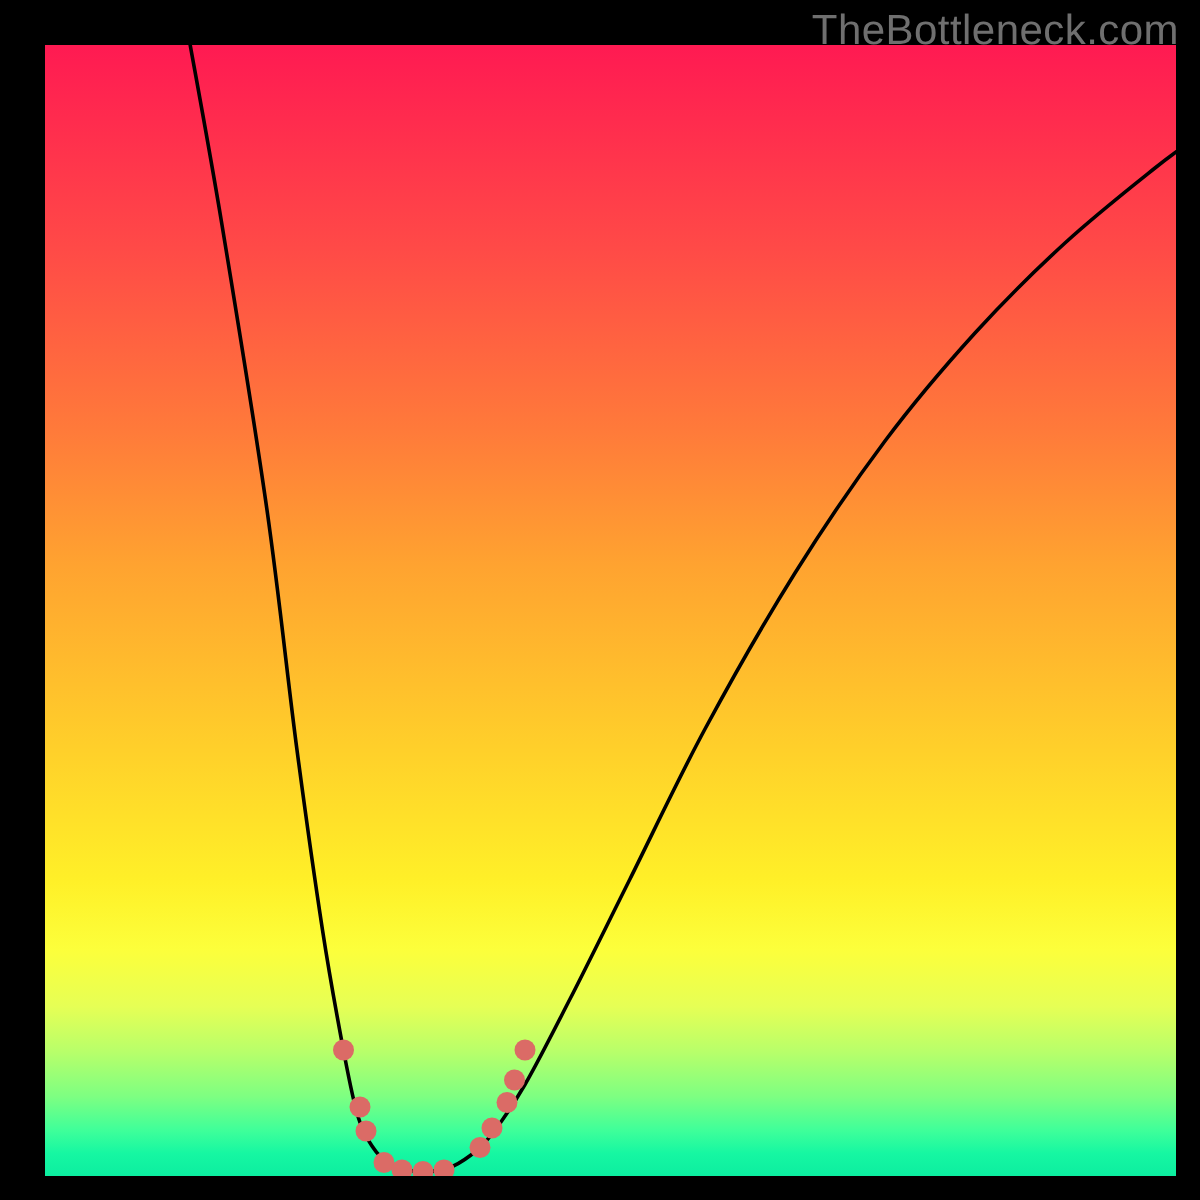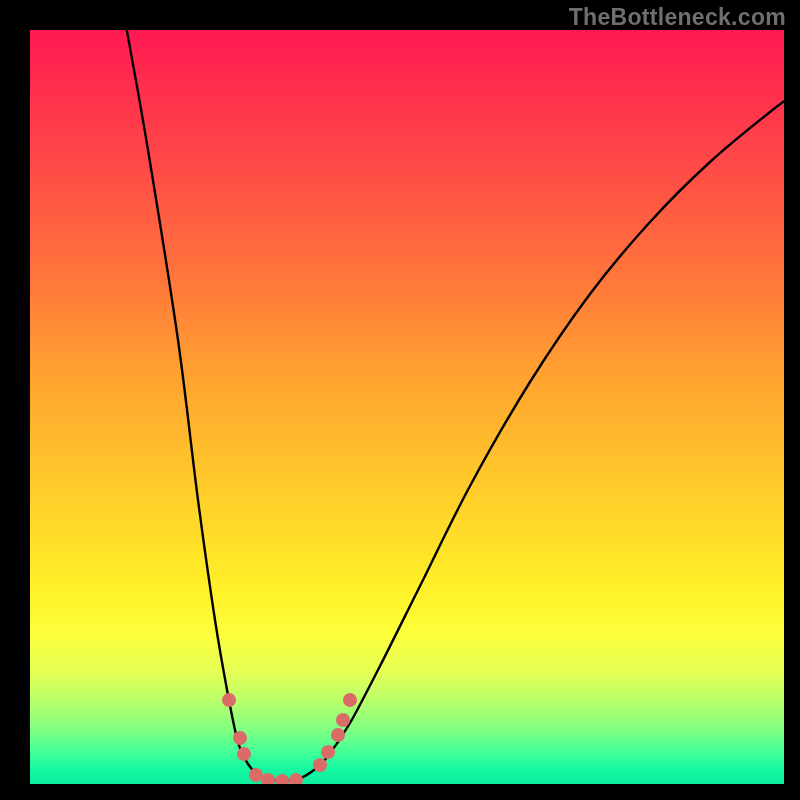--- a/index.html
+++ b/index.html
@@ -53,23 +53,23 @@
     position: absolute;
     inset: 0;
     width: 100%;
     height: 100%;
   }
   .watermark {
     position: absolute;
     top: 4px;
     right: 14px;
     color: #6f6f6f;
-    font-size: 23px;
+    font-size: 28px;
     letter-spacing: 0.3px;
-    font-weight: 700;
+    font-weight: 400;
     user-select: none;
   }
 </style>
 </head>
 <body>
 
 <div class="frame">
 
   <div class="watermark">TheBottleneck.com</div>
 

